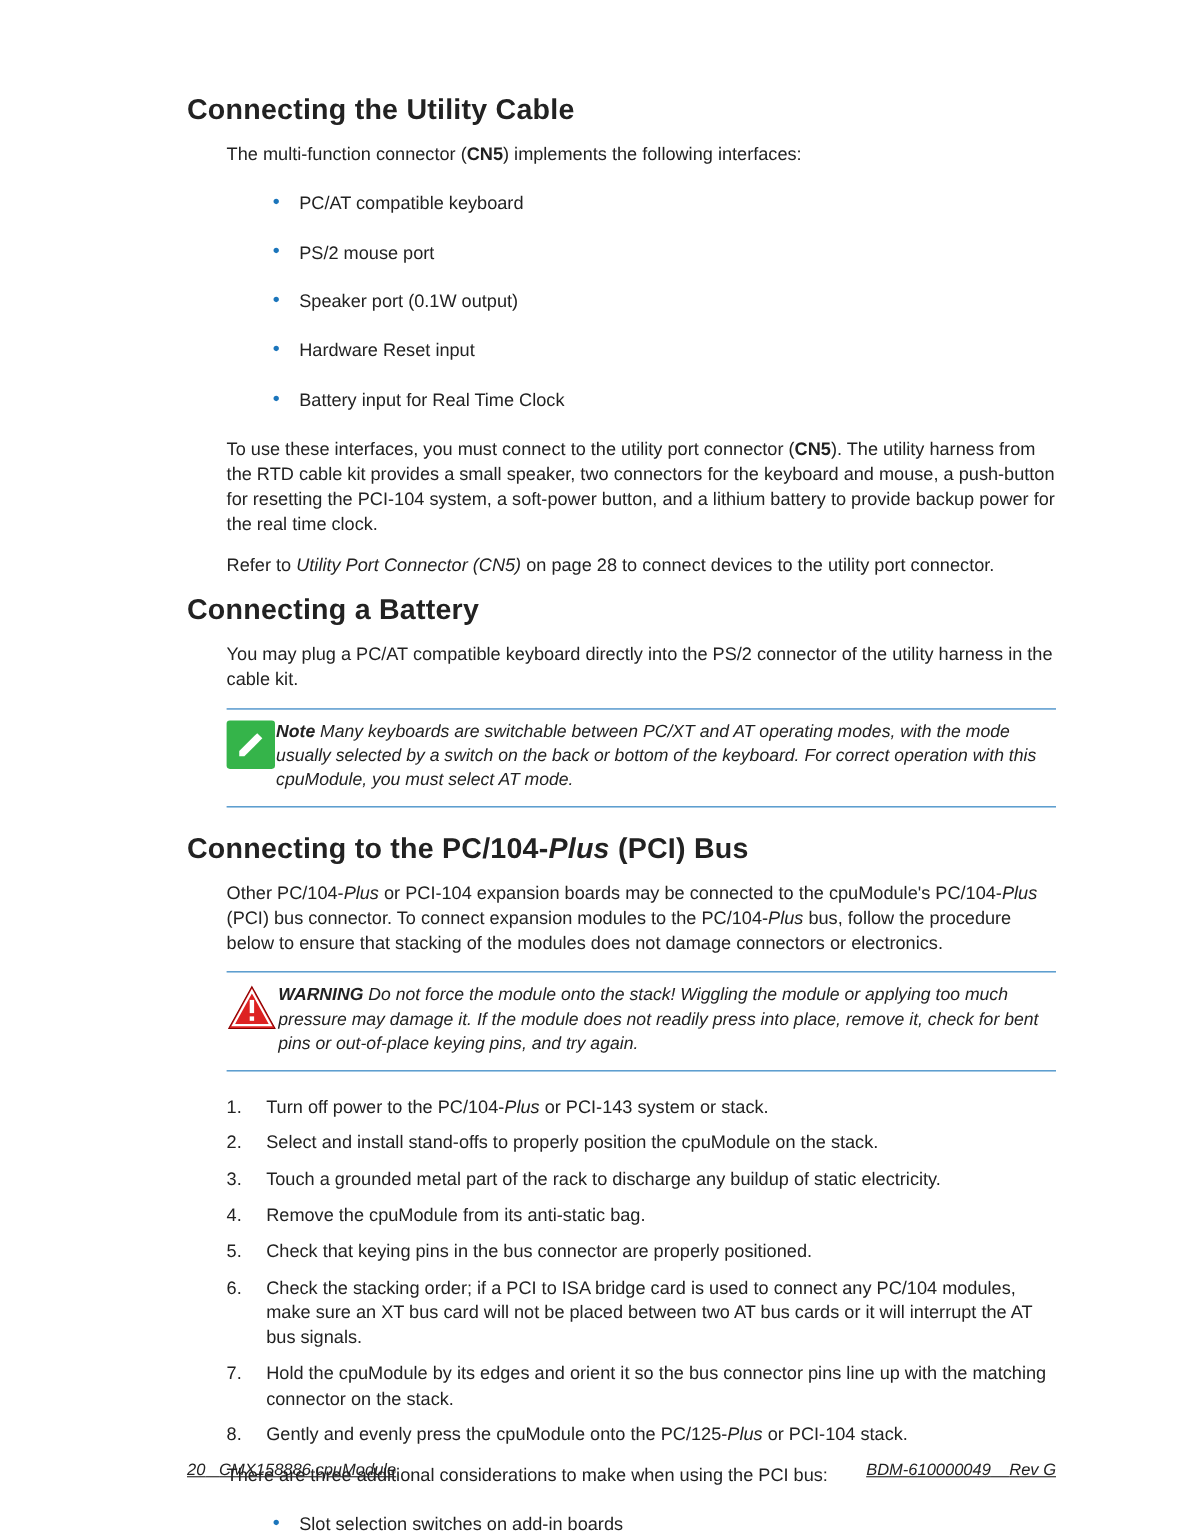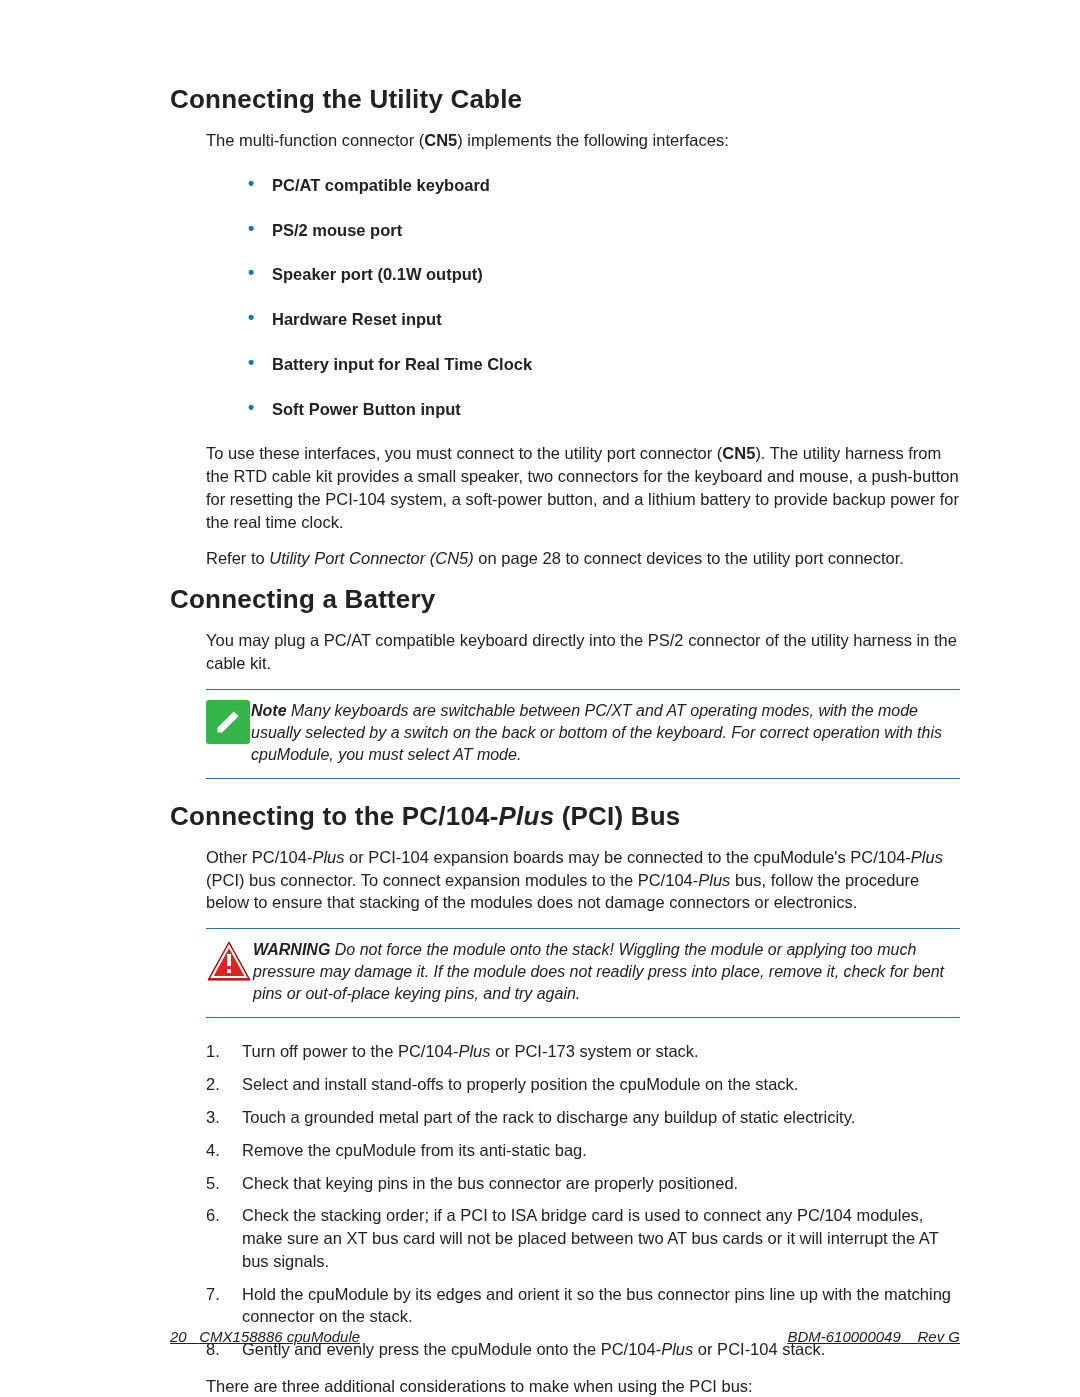--- a/index.html
+++ b/index.html
@@ -35,21 +35,20 @@
   ul.bullets {
     list-style: none;
     padding: 0;
     margin: 4px 0 12px 42px;
   }
   ul.bullets li {
     position: relative;
     padding-left: 24px;
     margin: 22px 0;
     font-size: 16.5px;
-    font-weight: bold;
   }
   ul.bullets li::before {
     content: "•";
     position: absolute;
     left: 0;
     top: 0;
     color: #1b75bb;
     font-size: 18px;
     line-height: 1;
   }
@@ -126,21 +125,20 @@
   <div class="body-indent">
     <p>
       <span>The multi-function connector (</span><span class="bold">CN5</span><span>) implements the following interfaces:</span>
     </p>
     <ul class="bullets">
       <li>PC/AT compatible keyboard</li>
       <li>PS/2 mouse port</li>
       <li>Speaker port (0.1W output)</li>
       <li>Hardware Reset input</li>
       <li>Battery input for Real Time Clock</li>
-      <li>Soft Power Button input</li>
     </ul>
     <p>
       <span>To use these interfaces, you must connect to the utility port connector (</span><span class="bold">CN5</span><span>). The utility harness from the RTD cable kit provides a small speaker, two connectors for the keyboard and mouse, a push-button for resetting the PCI-104 system, a soft-power button, and a lithium battery to provide backup power for the real time clock.</span>
     </p>
     <p>
       <span>Refer to </span><span class="ital">Utility Port Connector (CN5)</span><span> on page 28 to connect devices to the utility port connector.</span>
     </p>
   </div>
 
   <h2 class="section section-gap-md">Connecting a Battery</h2>
@@ -175,30 +173,30 @@
         <rect x="21" y="29" width="4" height="4" fill="#fff"></rect>
       </svg>
     </div>
     <div class="callout-text">
       <b>WARNING</b><span>  Do not force the module onto the stack! Wiggling the module or applying too much pressure may damage it. If the module does not readily press into place, remove it, check for bent pins or out-of-place keying pins, and try again.</span>
     </div>
   </div>
 
   <ol class="steps">
     <li>
-      <span>Turn off power to the PC/104-</span><span class="ital">Plus</span><span> or PCI-173 system or stack.</span>
+      <span>Turn off power to the PC/104-</span><span class="ital">Plus</span><span> or PCI-143 system or stack.</span>
     </li>
     <li>Select and install stand-offs to properly position the cpuModule on the stack.</li>
     <li>Touch a grounded metal part of the rack to discharge any buildup of static electricity.</li>
     <li>Remove the cpuModule from its anti-static bag.</li>
     <li>Check that keying pins in the bus connector are properly positioned.</li>
     <li>Check the stacking order; if a PCI to ISA bridge card is used to connect any PC/104 modules, make sure an XT bus card will not be placed between two AT bus cards or it will interrupt the AT bus signals.</li>
     <li>Hold the cpuModule by its edges and orient it so the bus connector pins line up with the matching connector on the stack.</li>
     <li>
-      <span>Gently and evenly press the cpuModule onto the PC/104-</span><span class="ital">Plus</span><span> or PCI-104 stack.</span>
+      <span>Gently and evenly press the cpuModule onto the PC/125-</span><span class="ital">Plus</span><span> or PCI-104 stack.</span>
     </li>
   </ol>
 
   <div class="body-indent">
     <p>There are three additional considerations to make when using the PCI bus:</p>
     <ul class="bullets">
       <li>Slot selection switches on add-in boards</li>
     </ul>
   </div>
 

